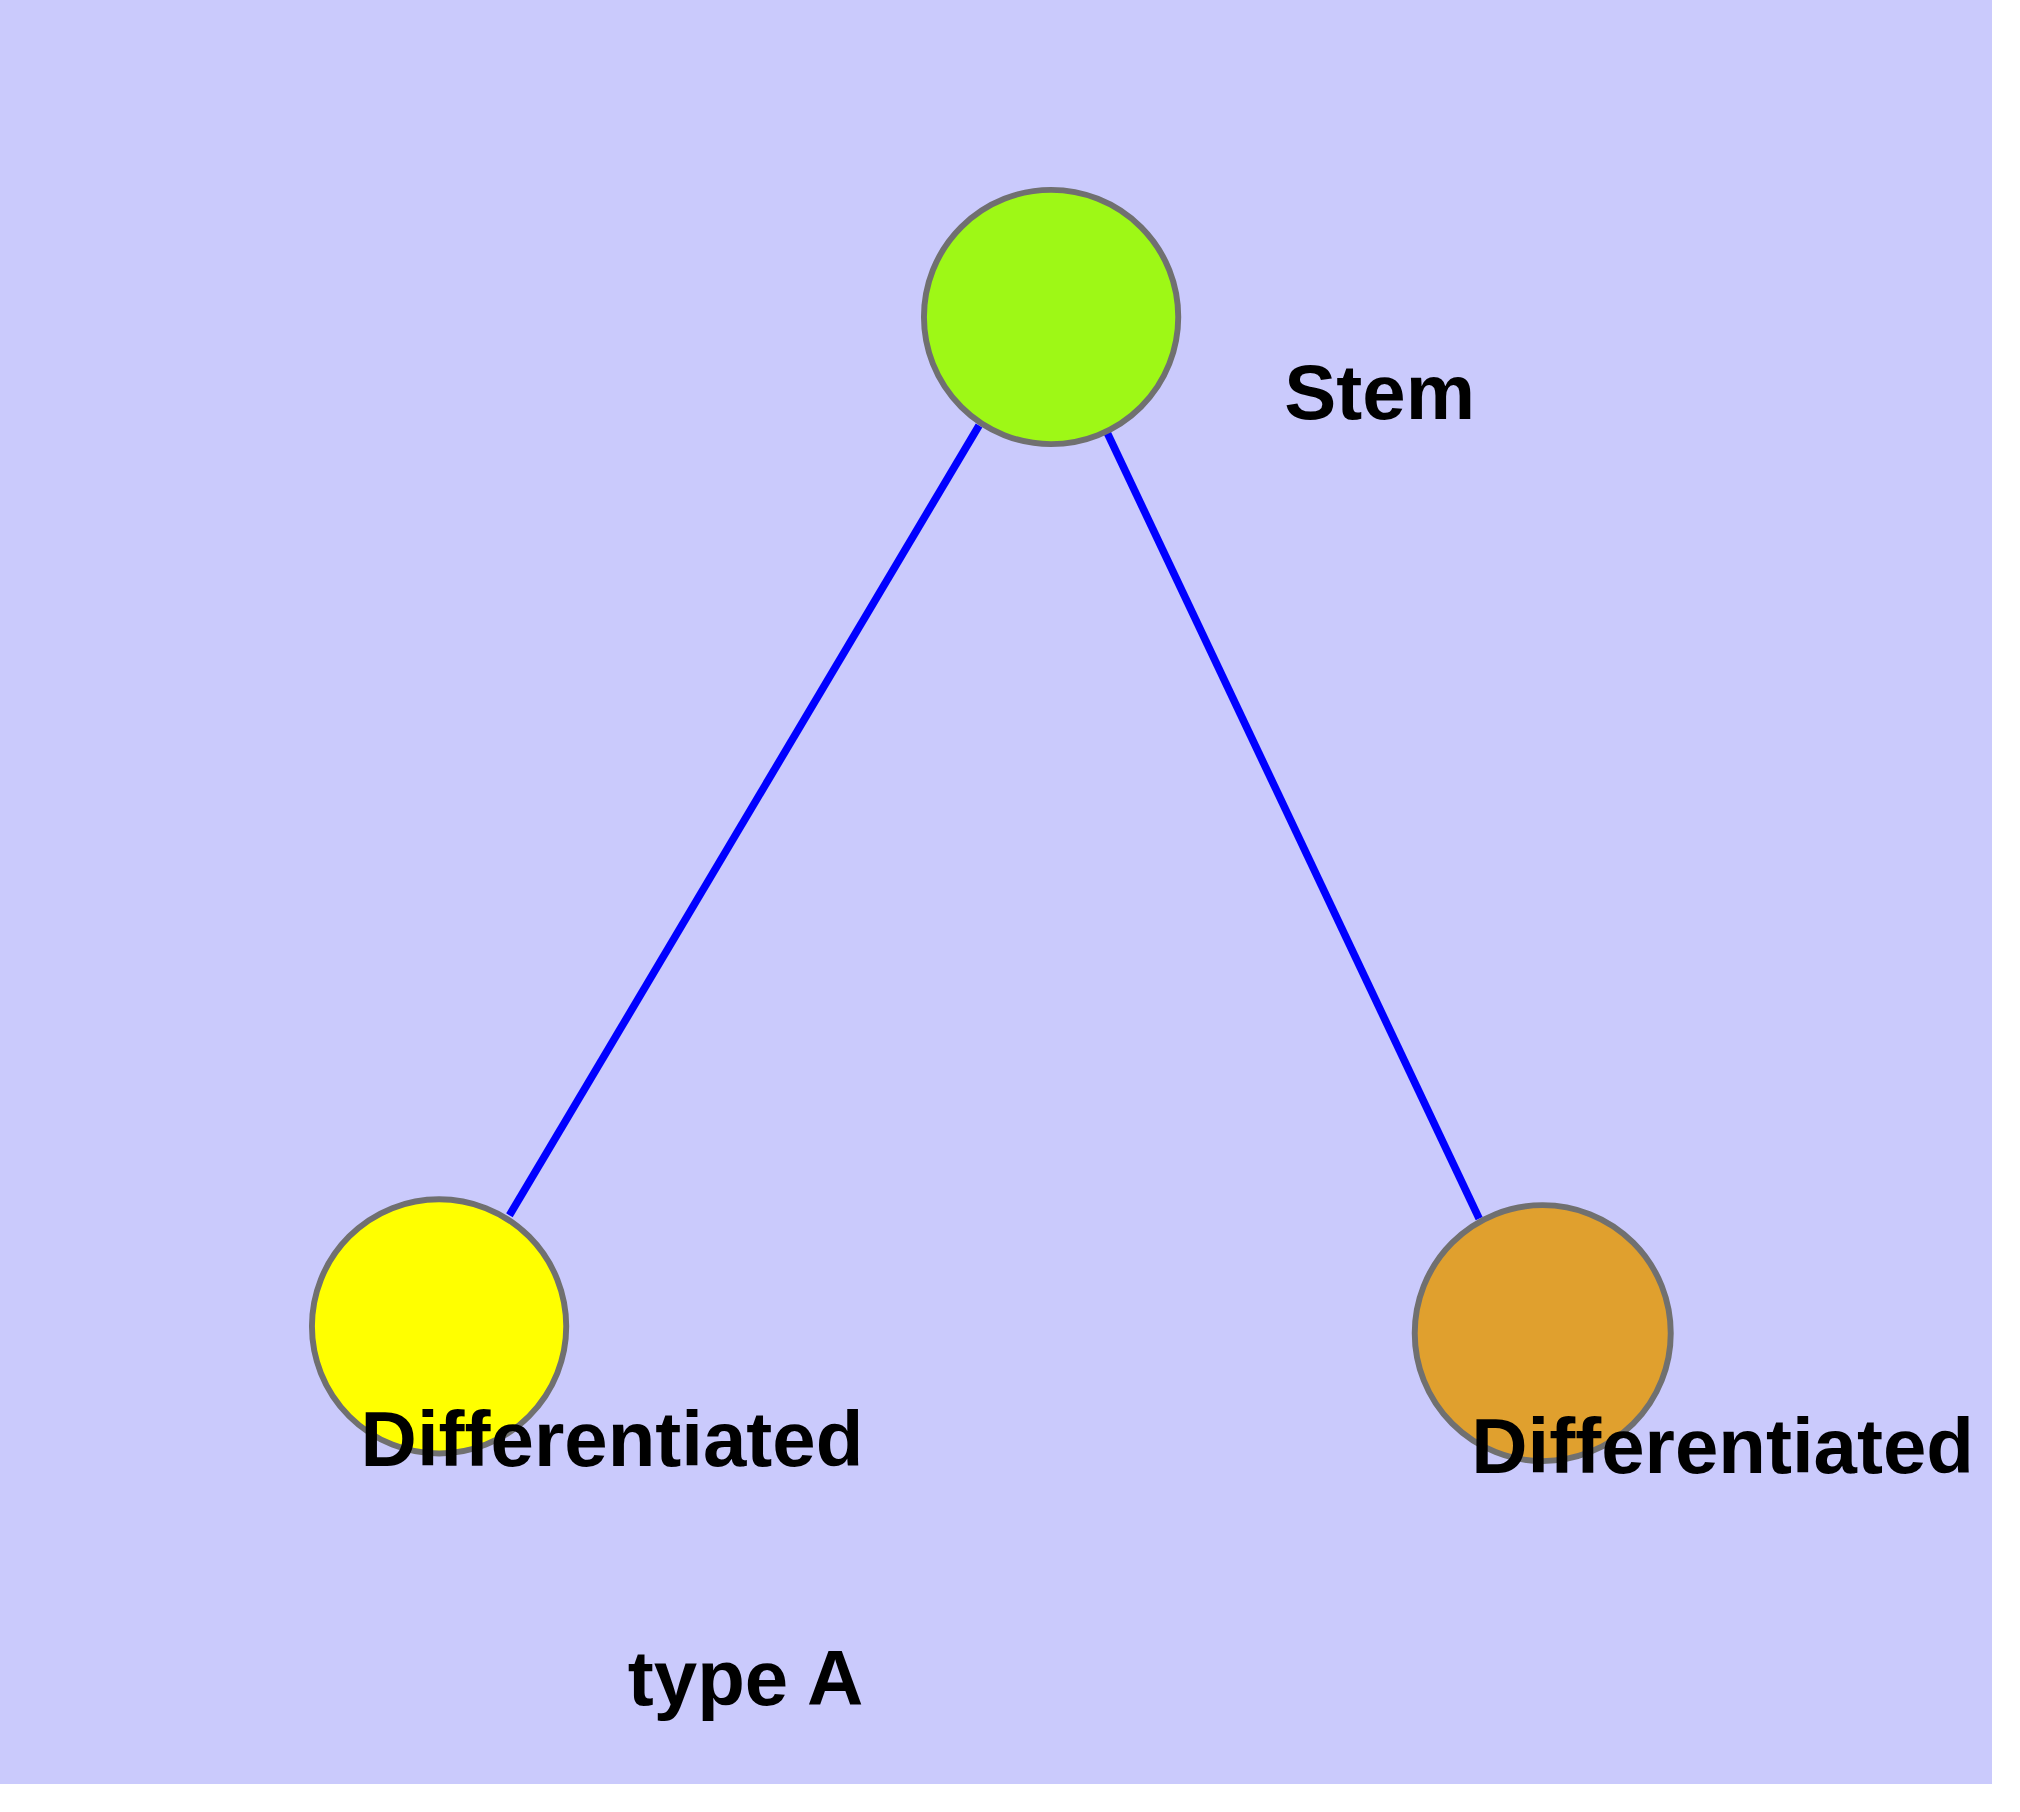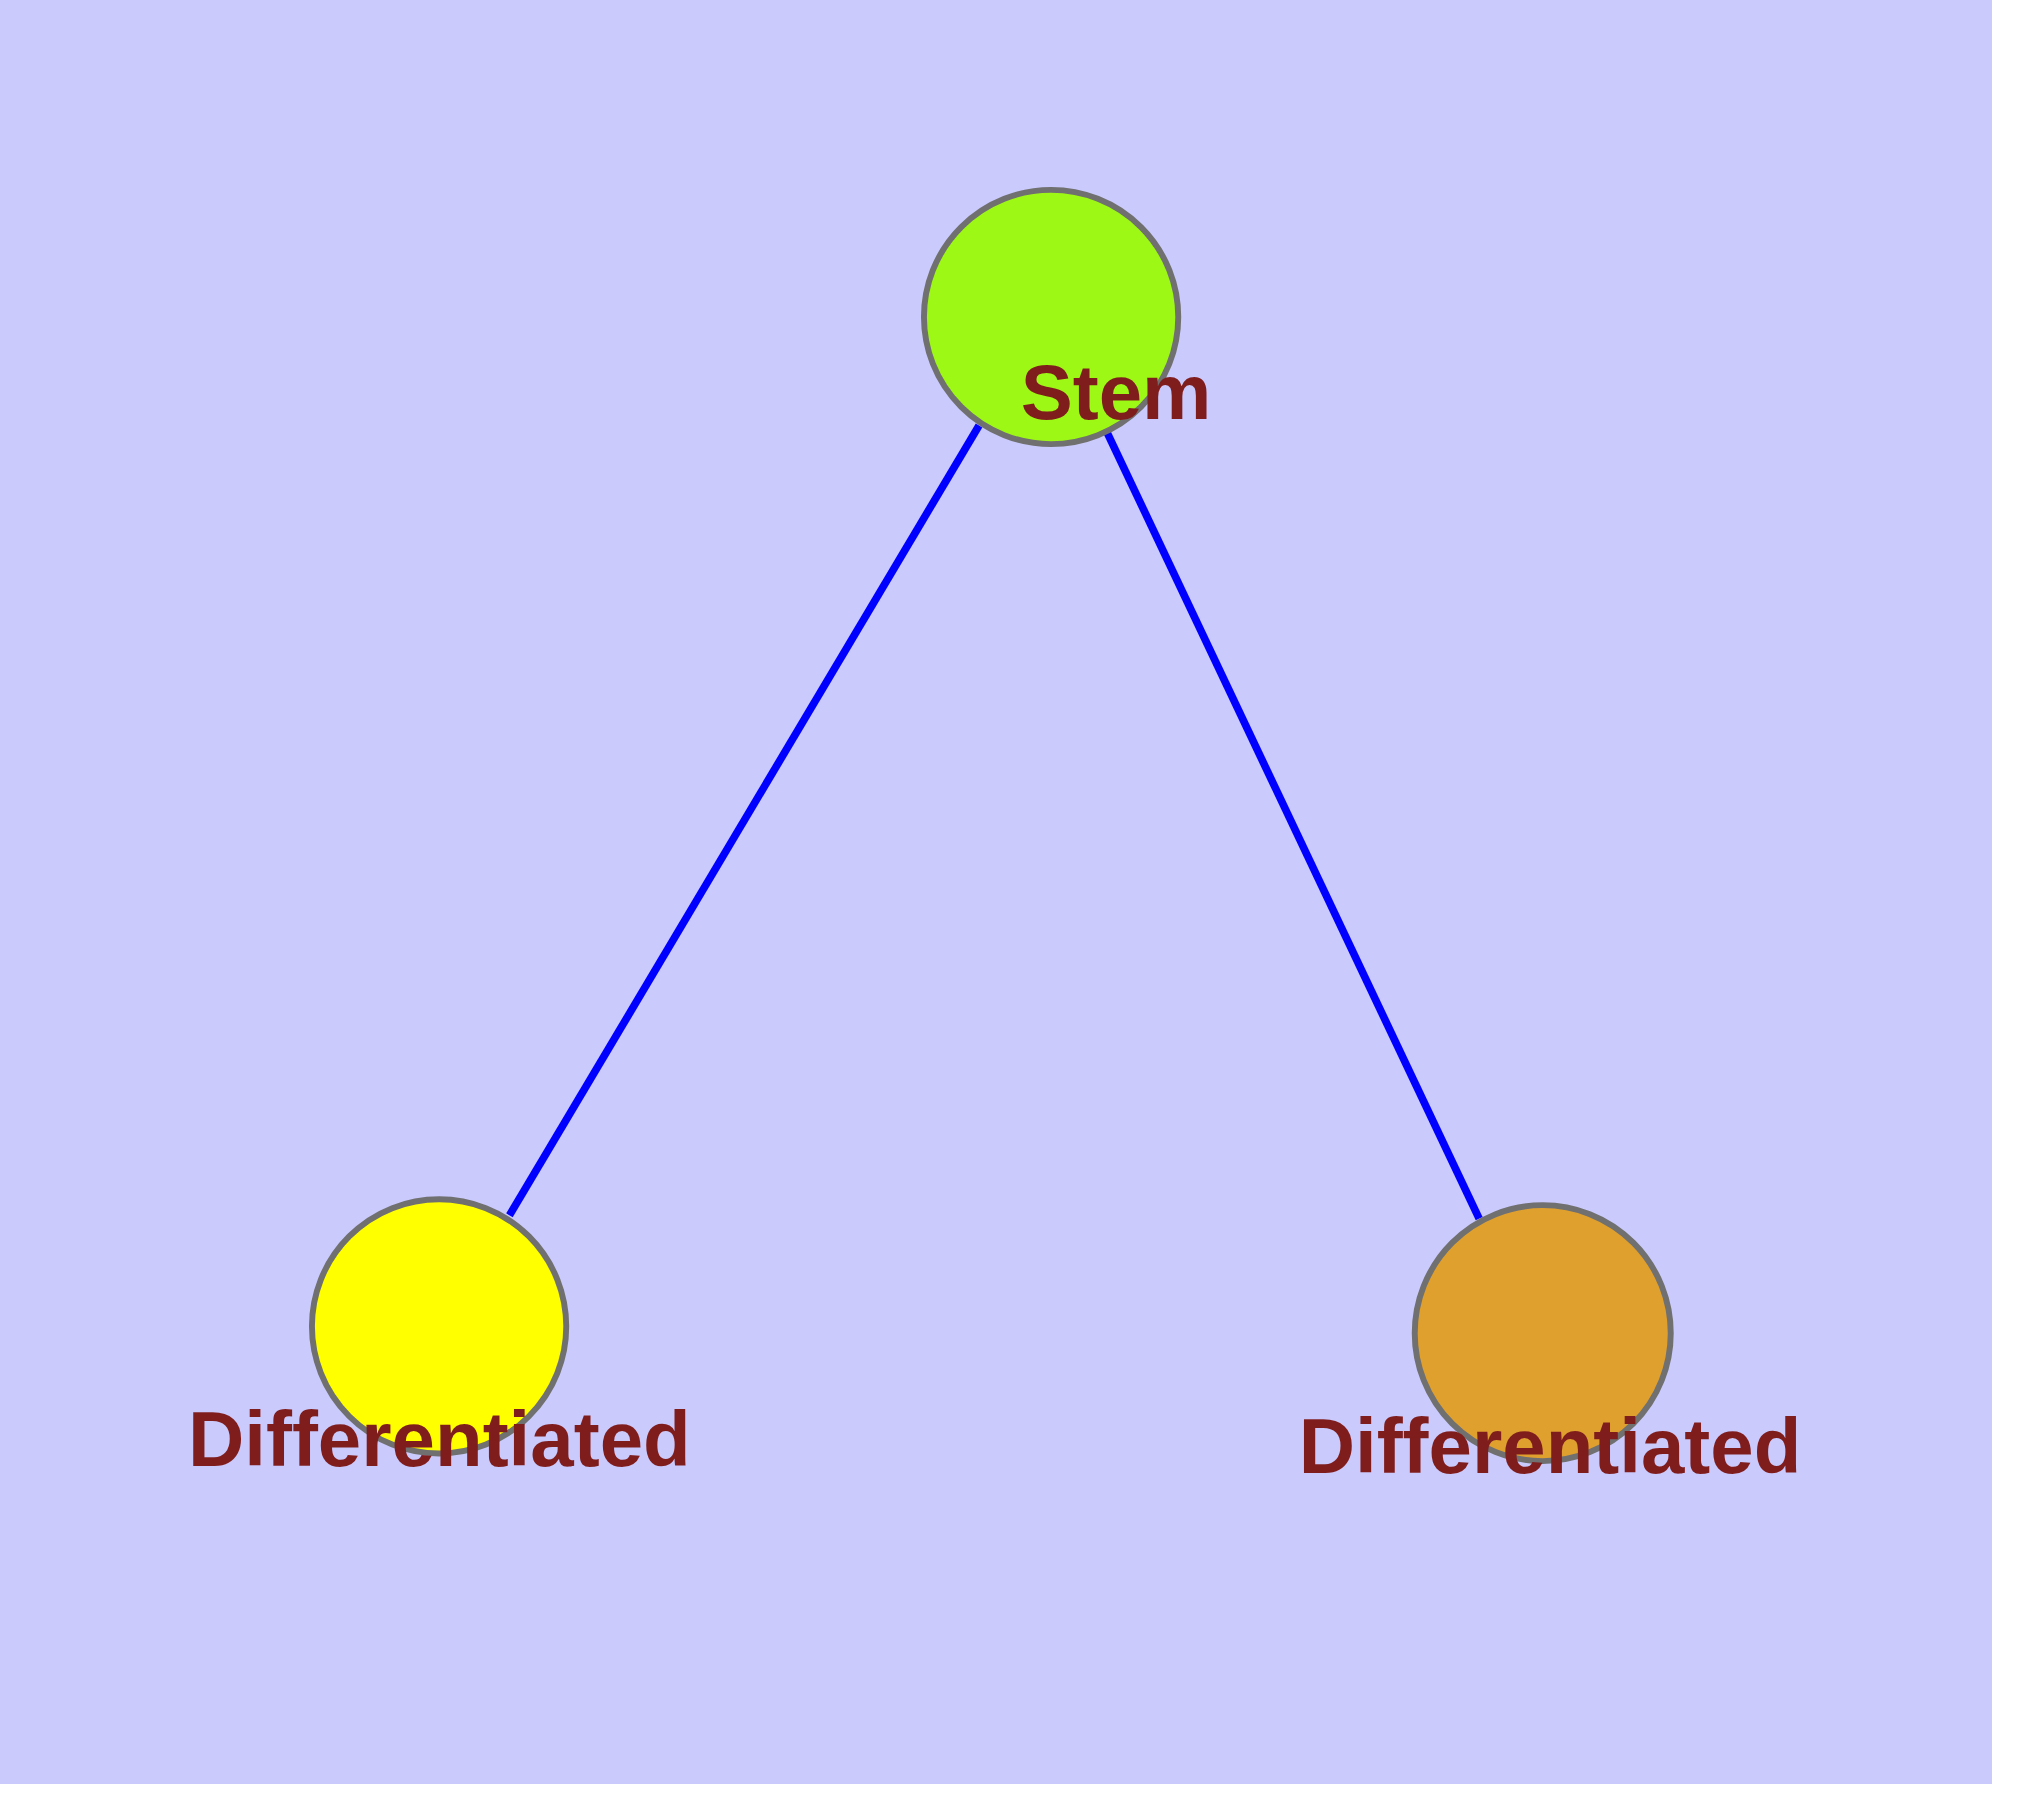--- a/index.html
+++ b/index.html
@@ -30,24 +30,24 @@
   #graph-svg {
     position: absolute;
     left: 0;
     top: 0;
     width: 1992px;
     height: 1784px;
     display: block;
   }
   .node-label {
     position: absolute;
-    text-align: center;
+    text-align: right;
     font-family: "Liberation Sans", sans-serif;
     font-weight: bold;
-    color: #7f1d1d;
+    color: #000000;
     white-space: pre;
     pointer-events: none;
     line-height: 1.02;
   }
   #label-stem {
     font-size: 78px;
     left: 627px;
     top: 273px;
     width: 848px;
   }
@@ -84,20 +84,21 @@
         <circle cx="1820" cy="1573" r="151" fill="#e0a02e" stroke="#707070" stroke-width="7"></circle>
       </g>
     </svg>
 
     <div class="node-label" id="label-stem">
       <span>Stem</span>
     </div>
 
     <div class="node-label" id="label-diff-a">
       <div>Differentiated</div>
+      <div>type A</div>
     </div>
 
     <div class="node-label" id="label-diff-b">
       <div>Differentiated</div>
     </div>
 
   </div>
 </div>
 
 

